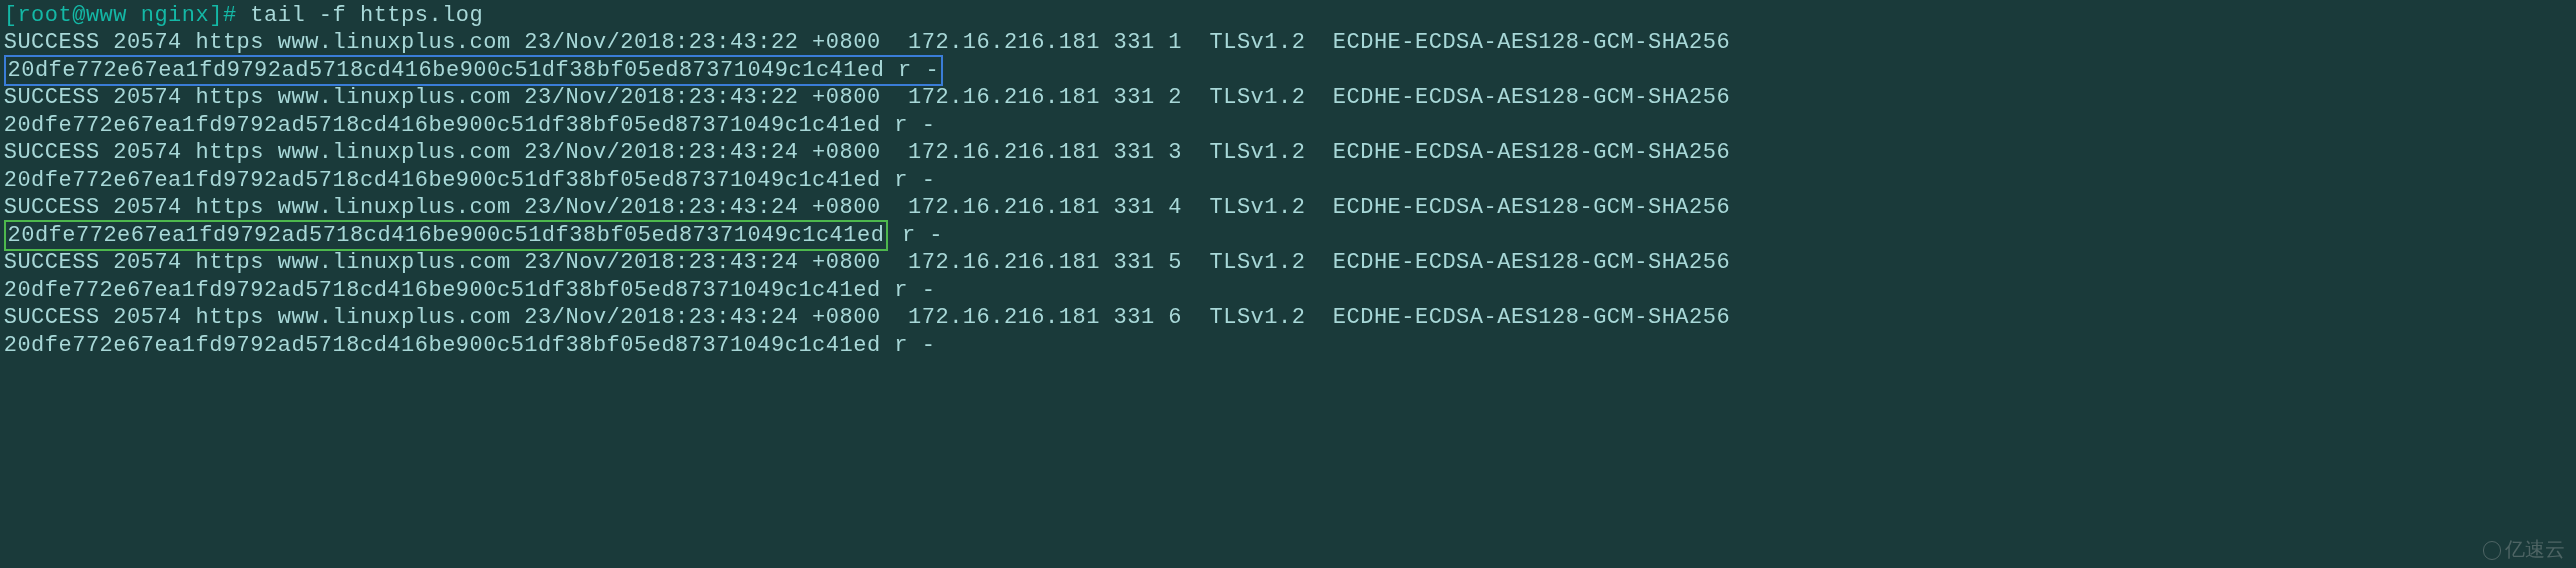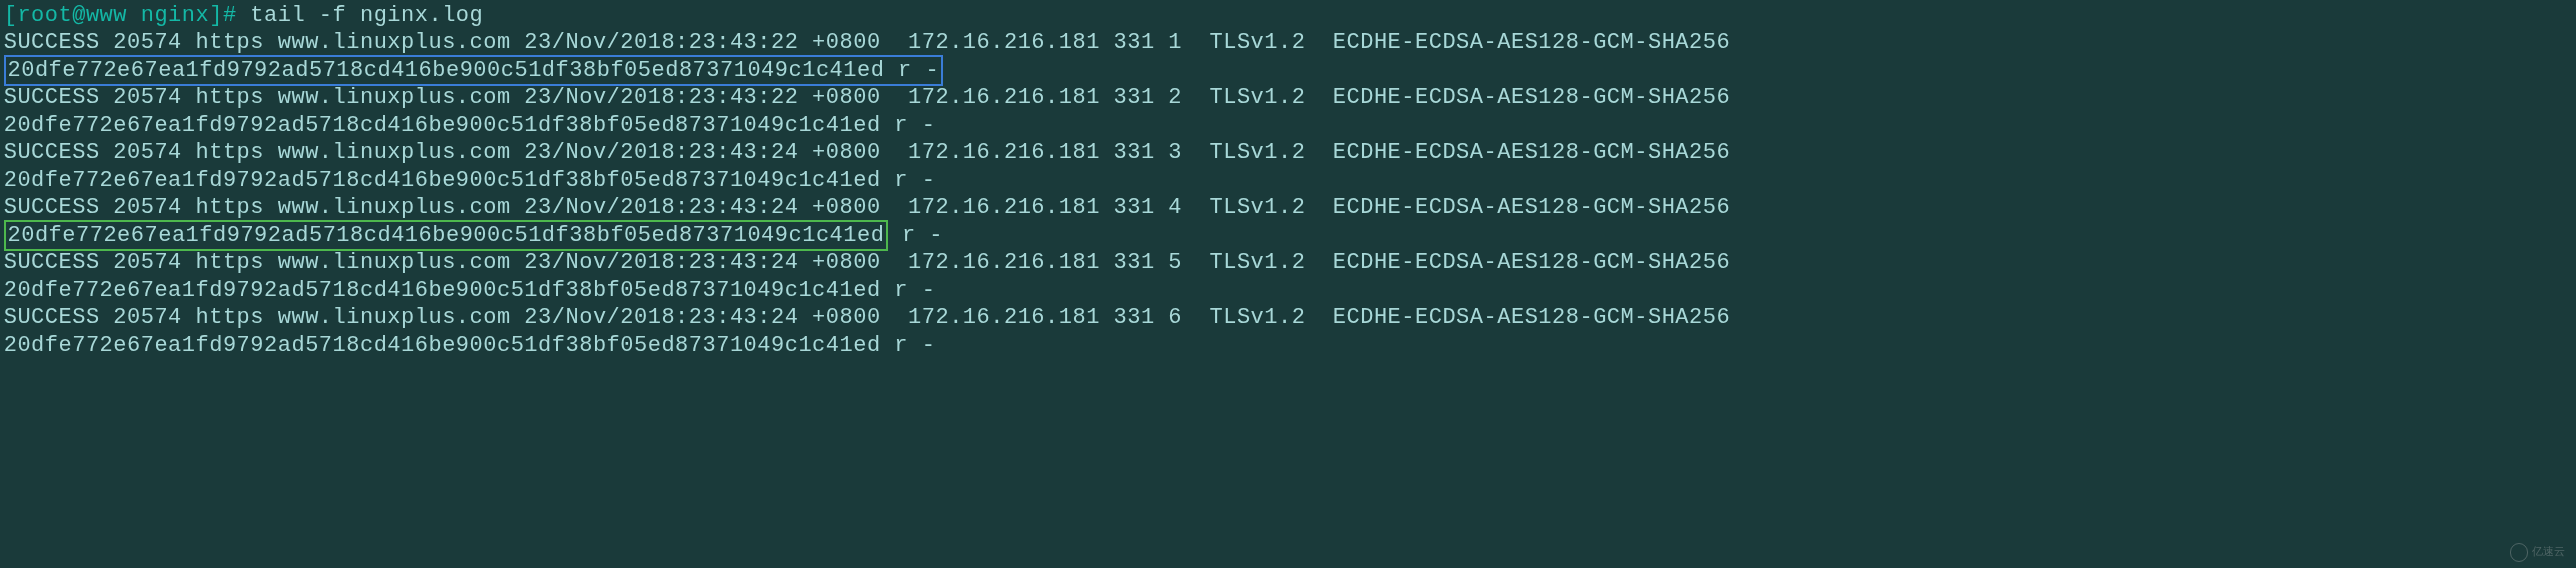--- a/index.html
+++ b/index.html
@@ -36,38 +36,38 @@
       border: 2.8px solid #4db84d;
       display: inline-block;
       padding: 0 1.8px;
       margin: -2.8px 0;
     }
     .watermark {
       position: absolute;
       bottom: 7.4px;
       right: 11px;
       color: rgba(200,200,200,0.3);
-      font-size: 11px;
+      font-size: 20px;
       font-family: Liberation Sans, sans-serif;
     }
     .watermark-icon {
       display: inline-block;
       width: 18.4px;
       height: 18.4px;
       border: 1.8px solid rgba(200,200,200,0.3);
       border-radius: 50%;
       vertical-align: middle;
       margin-right: 3.7px;
       position: relative;
     }
   </style>
 </head>
 <body>
 
-<div class="terminal-line"><span class="prompt-user">[root@www nginx]# </span><span>tail -f nginx.log</span></div>
+<div class="terminal-line"><span class="prompt-user">[root@www nginx]# </span><span>tail -f https.log</span></div>
 
 <div class="terminal-line">SUCCESS 20574 https www.linuxplus.com 23/Nov/2018:23:43:22 +0800  172.16.216.181 331 1  TLSv1.2  ECDHE-ECDSA-AES128-GCM-SHA256</div>
 <div class="terminal-line"><span class="highlight-blue">20dfe772e67ea1fd9792ad5718cd416be900c51df38bf05ed87371049c1c41ed r -</span></div>
 
 <div class="terminal-line">SUCCESS 20574 https www.linuxplus.com 23/Nov/2018:23:43:22 +0800  172.16.216.181 331 2  TLSv1.2  ECDHE-ECDSA-AES128-GCM-SHA256</div>
 <div class="terminal-line"><span>20dfe772e67ea1fd9792ad5718cd416be900c51df38bf05ed87371049c1c41ed</span><span> r -</span></div>
 
 <div class="terminal-line">SUCCESS 20574 https www.linuxplus.com 23/Nov/2018:23:43:24 +0800  172.16.216.181 331 3  TLSv1.2  ECDHE-ECDSA-AES128-GCM-SHA256</div>
 <div class="terminal-line"><span>20dfe772e67ea1fd9792ad5718cd416be900c51df38bf05ed87371049c1c41ed</span><span> r -</span></div>
 

